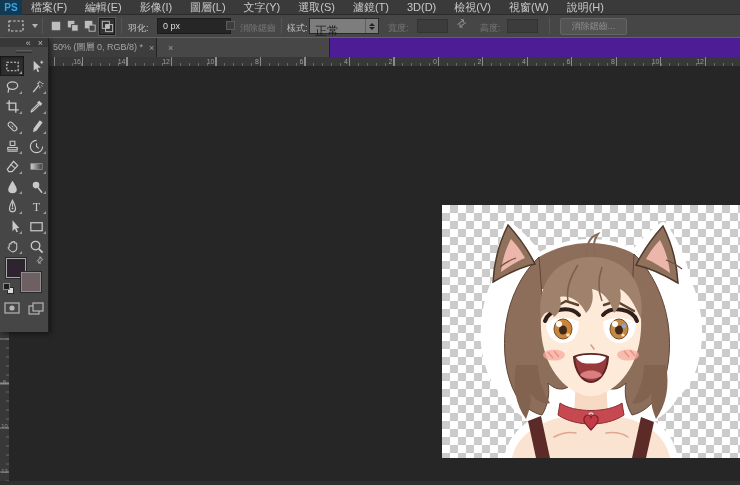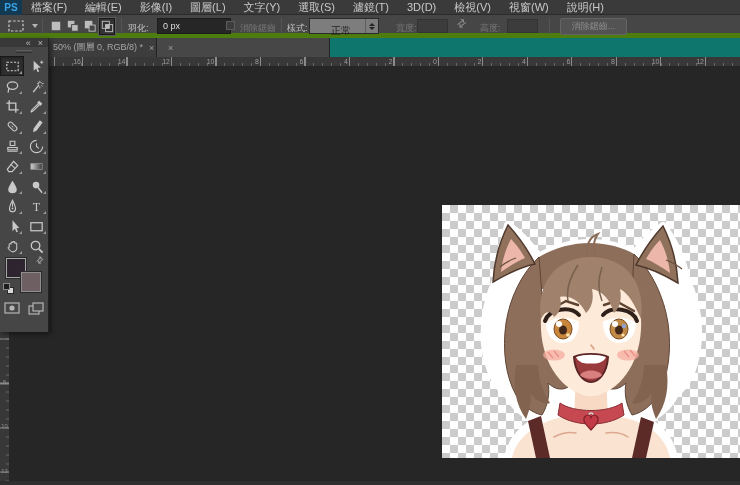--- a/index.html
+++ b/index.html
@@ -12,49 +12,49 @@
   
   #menubar { position:absolute; left:0; top:0; width:740px; height:15px;
     background:#3a3a3a; border-bottom:1px solid #2b2b2b;
     display:flex; align-items:center; }
   #pslogo { width:22px; height:15px; background:#123a52; color:#3ba3e8;
     font-weight:bold; font-size:10px; display:flex; align-items:center;
     justify-content:center; letter-spacing:0; }
   .mi { color:#c9c9c9; font-size:11px; padding:7px 9px; line-height:15px; white-space:nowrap; }
   
   #optionsbar { position:absolute; left:0; top:15px; width:740px; height:23px;
-    background:#464646; border-bottom:5px solid #4d7c0f; }
+    background:#464646; border-bottom:1px solid #4d7c0f; }
   .ob { position:absolute; top:0; height:22px; display:flex; align-items:center; }
   .obsep { position:absolute; top:3px; width:1px; height:16px; background:#353535; border-right:1px solid #555; }
   .oblabel { font-size:9px; color:#c2c2c2; white-space:nowrap; }
   .oblabel.dim { color:#787878; }
   #preset { left:5px; }
   #preset .caret { width:0; height:0; border-left:3px solid transparent;
     border-right:3px solid transparent; border-top:4px solid #b5b5b5; margin-left:5px; }
   .modebtn { width:16px; height:17px; display:flex; align-items:center; justify-content:center; margin-right:1px; }
   .modebtn.active { background:#333; box-shadow: inset 0 0 0 1px #181818, 0 0 0 1px #5c5c5c; }
   #featherval { position:absolute; left:157px; top:3px; width:74px; height:16px;
     background:#262626; border:1px solid #1c1c1c; color:#dcdcdc; font-size:9px;
     padding:0 5px; font-family:inherit; }
   .cb { width:9px; height:9px; background:#3d3d3d; border:1px solid #5c5c5c; display:inline-block; }
   #styledrop { position:absolute; left:309px; top:3px; width:70px; height:16px;
     background:#7d7d7d; border:1px solid #2a2a2a; display:flex; align-items:center; }
-  #styledrop .val { flex:1; font-size:10px; color:#1d1d1d; padding-left:21px;margin-top:10px; }
+  #styledrop .val { flex:1; font-size:12px; color:#1d1d1d; padding-left:5px;margin-top:10px; }
   #styledrop .arrows { width:13px; height:100%; border-left:1px solid #5f5f5f;
     display:flex; flex-direction:column; align-items:center; justify-content:center; gap:1px; }
   .tri-up { width:0;height:0;border-left:3px solid transparent;border-right:3px solid transparent;border-bottom:3px solid #222; }
   .tri-dn { width:0;height:0;border-left:3px solid transparent;border-right:3px solid transparent;border-top:3px solid #222; }
   .dimfield { position:absolute; top:4px; width:31px; height:14px; background:#3c3c3c;
     border:1px solid #333; color:#9a9a9a; font-size:9px; font-family:inherit; padding:0 3px; }
   #swapwh { position:absolute; left:457px; top:2px; font-size:11px; color:#8e8e8e; transform:rotate(-38deg); }
   #refinebtn { position:absolute; left:560px; top:3px; width:67px; height:17px;
     background:#535353; border:1px solid #646464; border-radius:2px;
     color:#8d8d8d; font-size:9px; font-family:inherit; }
   
-  #tabbar { position:absolute; left:0; top:38px; width:740px; height:19px; background:#0f766e; }
+  #tabbar { position:absolute; left:0; top:38px; width:740px; height:19px; background:#4c1d95; }
   .tab { position:absolute; top:0; height:19px; display:flex; align-items:center;
     padding:0 5px; overflow:hidden; white-space:nowrap; border-right:1px solid #232323; }
   .tab:nth-child(1){ left:48px; width:109px; background:#3d3d3d; color:#a6a6a6; }
   .tab:nth-child(2){ left:157px; width:173px; background:#474747; color:#cfcfcf; }
   .tlab { font-size:9px; }
   .tx { font-size:9px; margin-left:6px; color:#9d9d9d; }
   
   #hruler { position:absolute; left:0; top:57px; width:740px; height:10px;
     background:#383838; border-bottom:1px solid #262626;
     background-image:
@@ -174,21 +174,21 @@
   <span class="oblabel dim" style="position:absolute;left:240px;top:7px">消除鋸齒</span>
   <div class="obsep" style="left:281px"></div>
   <span class="oblabel" style="position:absolute;left:287px;top:7px">樣式:</span>
   <div id="styledrop">
     <span class="val">正常</span>
     <span class="arrows">
         <i class="tri-up"></i>
         <i class="tri-dn"></i>
       </span>
   </div>
-  <span class="oblabel dim" style="position:absolute;left:396px;top:7px">寬度:</span>
+  <span class="oblabel dim" style="position:absolute;left:388px;top:7px">寬度:</span>
   <input class="dimfield" style="left: 417px;" value="">
   <span id="swapwh">⇄</span>
   <span class="oblabel dim" style="position:absolute;left:480px;top:7px">高度:</span>
   <input class="dimfield" style="left: 507px;" value="">
   <div class="obsep" style="left:549px"></div>
   <button id="refinebtn">消除鋸齒...</button>
 </div>
 
 <div id="tabbar">
     <div id="tabs">

